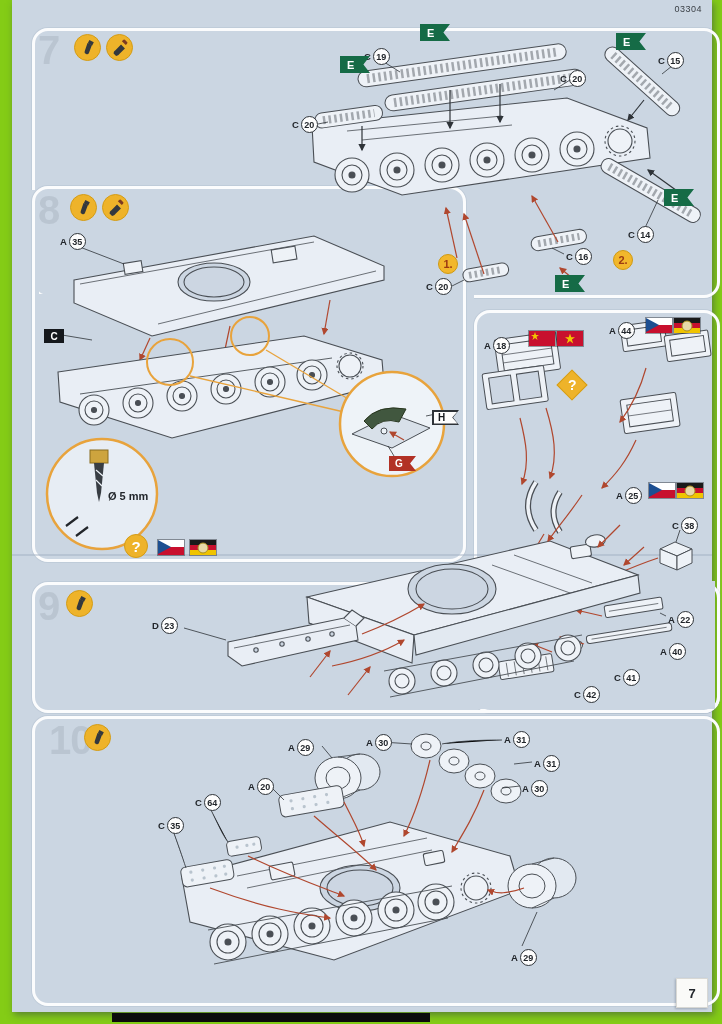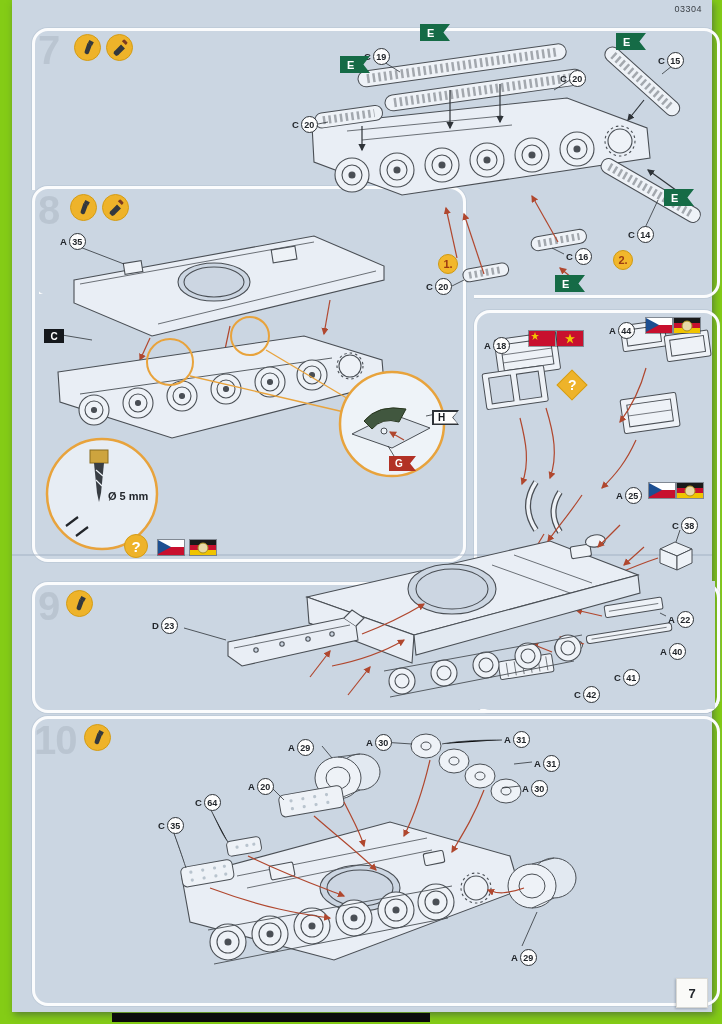--- a/index.html
+++ b/index.html
@@ -529,21 +529,21 @@
   </div>
 
   <div class="stepnum" style="left:26px;top:586px">9</div>
   <div class="iconc" style="left:54px;top:590px">
     <svg viewBox="0 0 20 20">
           <path d="M12.2 1.2l5.2 2.6-1.9 3.8-5.2-2.6z" fill="#33383e"></path>
           <path d="M10 4.6l5.2 2.6-3.4 8.9a2.7 2.7 0 0 1-5.1-1.8z" fill="#33383e"></path>
         </svg>
   </div>
 
-  <div class="stepnum" style="left:22px;top:720px">10</div>
+  <div class="stepnum" style="left:37px;top:720px">10</div>
   <div class="iconc" style="left:72px;top:724px">
     <svg viewBox="0 0 20 20">
           <path d="M12.2 1.2l5.2 2.6-1.9 3.8-5.2-2.6z" fill="#33383e"></path>
           <path d="M10 4.6l5.2 2.6-3.4 8.9a2.7 2.7 0 0 1-5.1-1.8z" fill="#33383e"></path>
         </svg>
   </div>
 
   <div class="callout" style="left:352px;top:48px">
     <span class="cl">C</span>
     <span class="cn">19</span>

